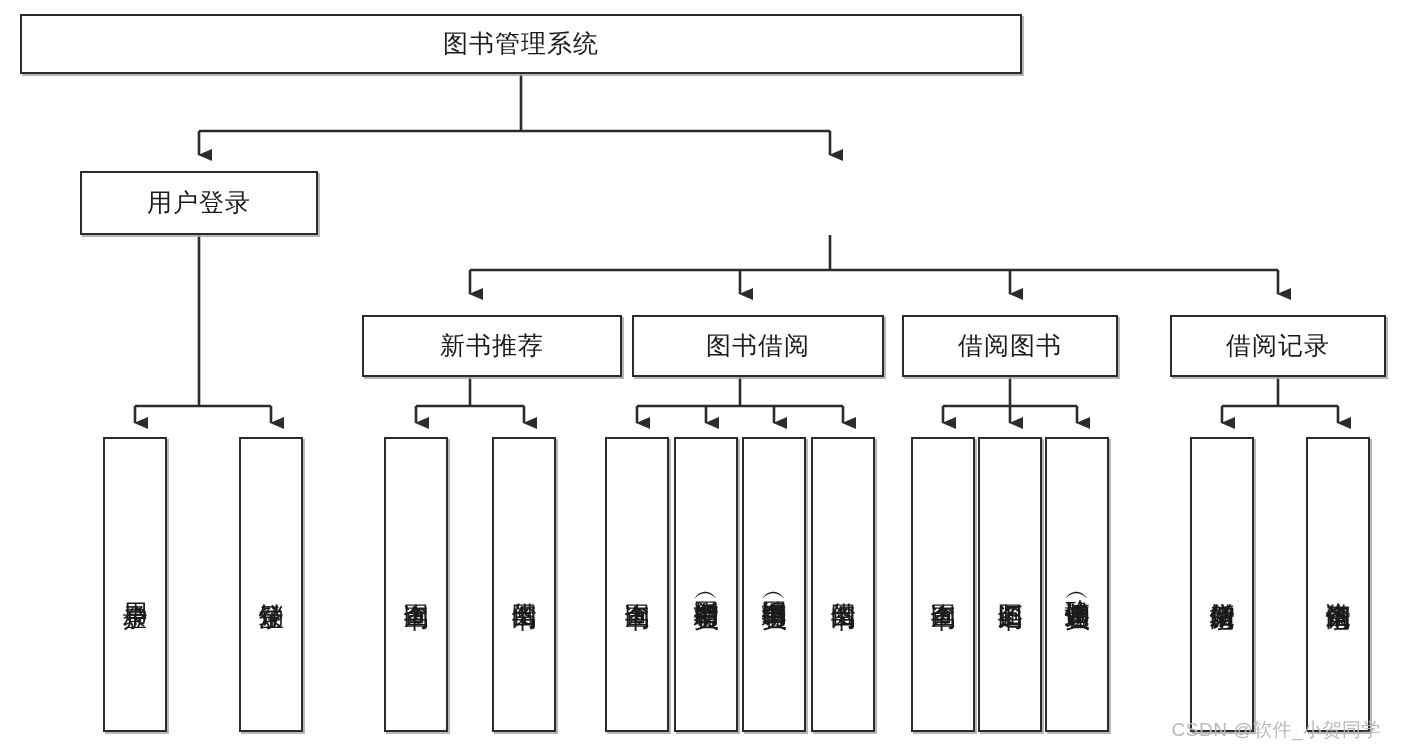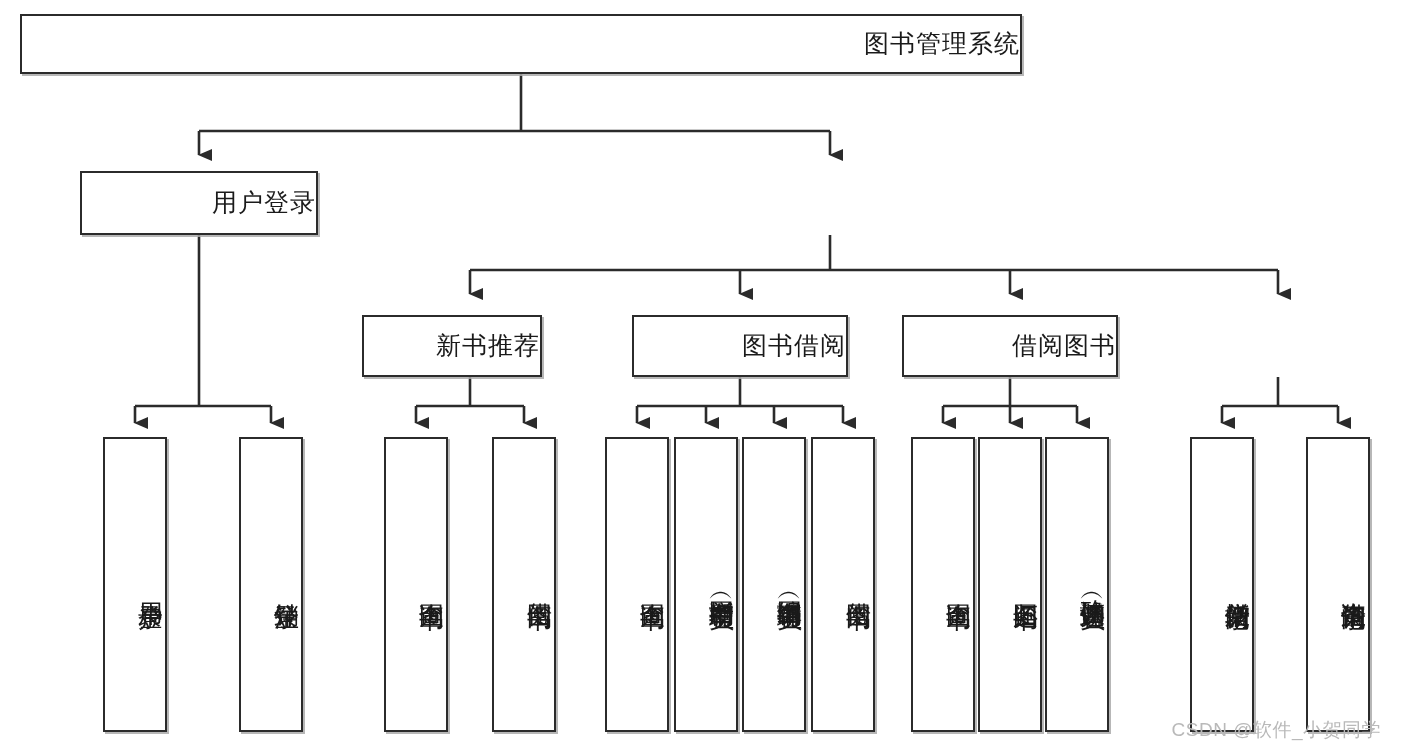--- a/index.html
+++ b/index.html
@@ -26,21 +26,21 @@
     pointer-events: none;
   }
   .node {
     position: absolute;
     box-sizing: border-box;
     background: #ffffff;
     border: 2.5px solid #2b2b2b;
     box-shadow: 2px 2px 0 0 rgba(170,170,170,0.85);
     display: flex;
     align-items: center;
-    justify-content: flex-end;
+    justify-content: center;
     color: #1a1a1a;
     z-index: 2;
   }
   .node.horiz {
     font-size: 25px;
     letter-spacing: 1px;
     line-height: 1.1;
     white-space: nowrap;
   }
   .node.vert {
@@ -125,28 +125,31 @@
   </svg>
 
   <div class="node horiz" style="left:20px; top:14px; width:1002px; height:60px;">
     <span>图书管理系统</span>
   </div>
 
   <div class="node horiz" style="left:80px; top:171px; width:238px; height:64px;">
     <span>用户登录</span>
   </div>
 
-  <div class="node horiz" style="left:362px; top:315px; width:180px; height:62px;">
+  <div class="node horiz" style="left:362px; top:315px; width:260px; height:62px;">
     <span>新书推荐</span>
   </div>
-  <div class="node horiz" style="left:632px; top:315px; width:216px; height:62px;">
+  <div class="node horiz" style="left:632px; top:315px; width:252px; height:62px;">
     <span>图书借阅</span>
   </div>
   <div class="node horiz" style="left:902px; top:315px; width:216px; height:62px;">
     <span>借阅图书</span>
+  </div>
+  <div class="node horiz" style="left:1170px; top:315px; width:216px; height:62px;">
+    <span>借阅记录</span>
   </div>
 
   <div class="node vert" style="left:103px; top:437px; width:64px; height:295px;">
     <span class="vtext">用户登录</span>
   </div>
   <div class="node vert" style="left:239px; top:437px; width:64px; height:295px;">
     <span class="vtext">注销登录</span>
   </div>
 
   <div class="node vert" style="left:384px; top:437px; width:64px; height:295px;">

